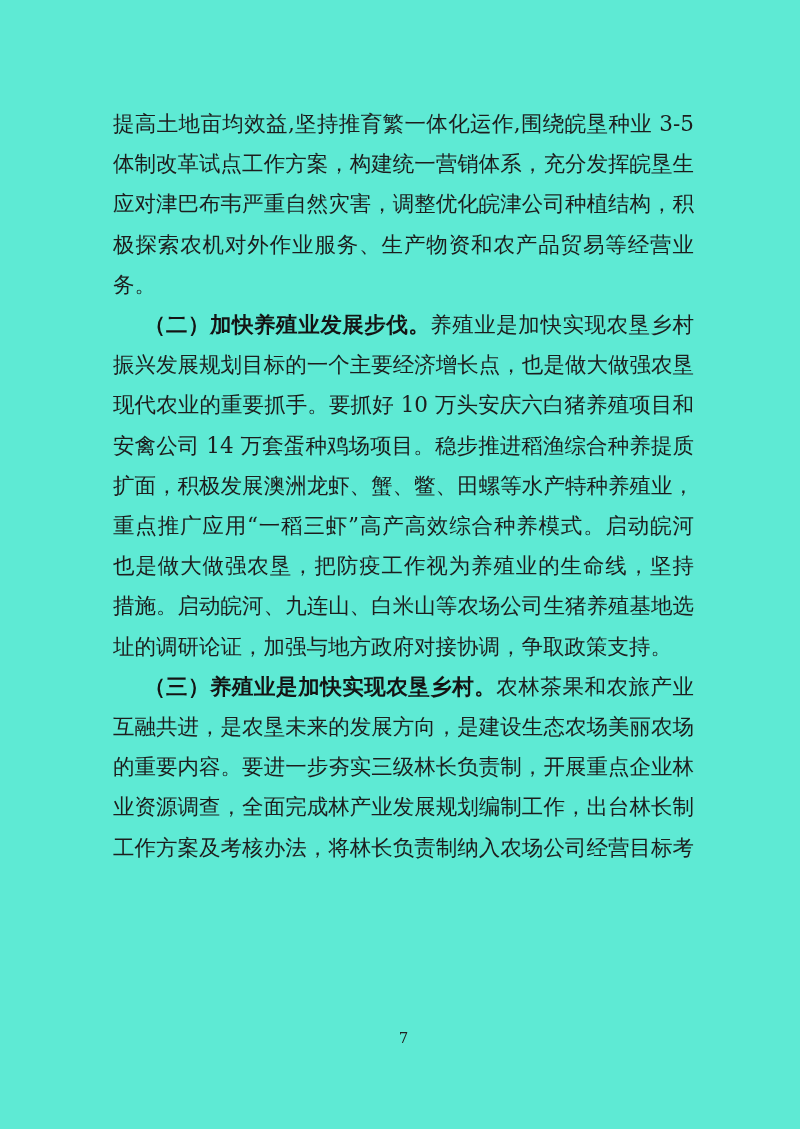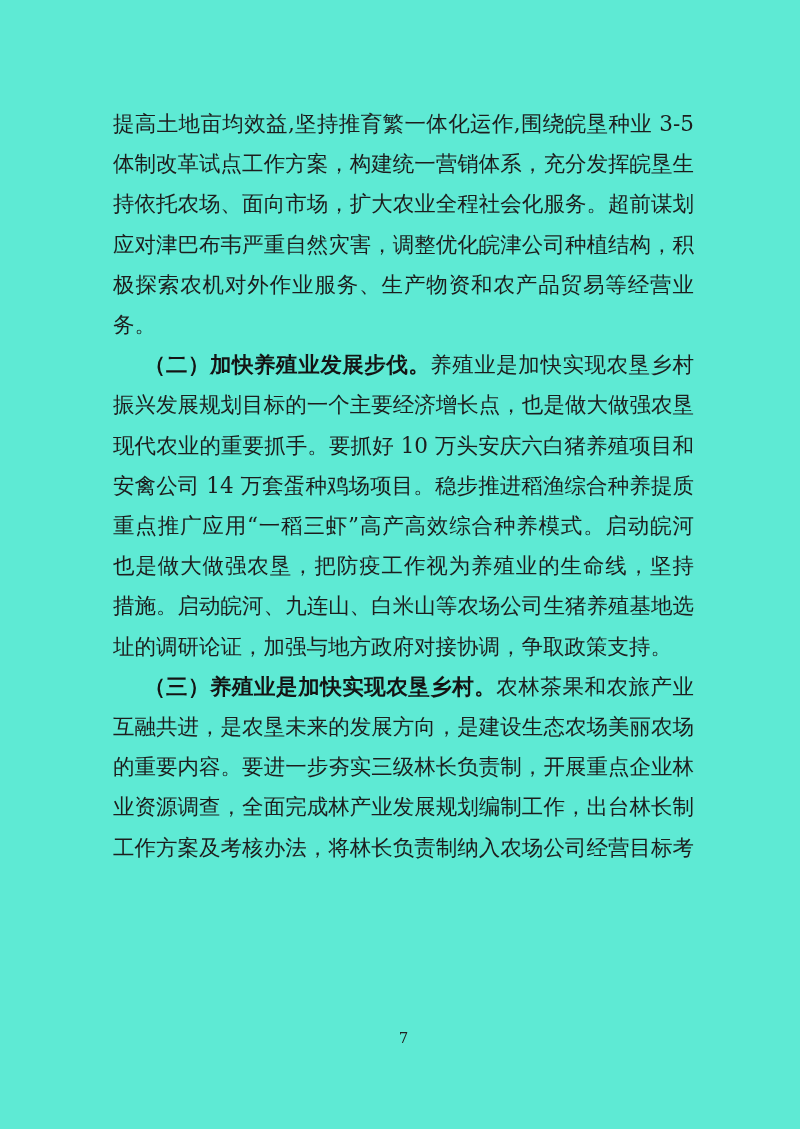--- a/index.html
+++ b/index.html
@@ -56,30 +56,30 @@
   }
 </style>
 </head>
 <body>
 
 <div class="page">
   <div class="doc-body">
       <div class="paragraph">
         <div class="text-line"><span>提高土地亩均效益,坚持推育繁一体化运作,围绕皖垦种业 3-5</span></div>
         <div class="text-line"><span>体制改革试点工作方案，构建统一营销体系，充分发挥皖垦生</span></div>
-        <div class="text-line"><span>持依托农场、面向市场，扩大农业全程社会化服务。超前谋划</span></div>
         <div class="text-line"><span>应对津巴布韦严重自然灾害，调整优化皖津公司种植结构，积</span></div>
         <div class="text-line"><span>极探索农机对外作业服务、生产物资和农产品贸易等经营业</span></div>
         <div class="text-line endline"><span>务。</span></div>
       </div>
       <div class="paragraph">
         <div class="text-line indent"><span class="seg-bold">（二）加快养殖业发展步伐。</span><span>养殖业是加快实现农垦乡村</span></div>
         <div class="text-line"><span>振兴发展规划目标的一个主要经济增长点，也是做大做强农垦</span></div>
         <div class="text-line"><span>现代农业的重要抓手。要抓好 10 万头安庆六白猪养殖项目和</span></div>
         <div class="text-line"><span>安禽公司 14 万套蛋种鸡场项目。稳步推进稻渔综合种养提质</span></div>
+        <div class="text-line"><span>扩面，积极发展澳洲龙虾、蟹、鳖、田螺等水产特种养殖业，</span></div>
         <div class="text-line"><span>重点推广应用“一稻三虾”高产高效综合种养模式。启动皖河</span></div>
         <div class="text-line"><span>也是做大做强农垦，把防疫工作视为养殖业的生命线，坚持</span></div>
         <div class="text-line"><span>措施。启动皖河、九连山、白米山等农场公司生猪养殖基地选</span></div>
         <div class="text-line endline"><span>址的调研论证，加强与地方政府对接协调，争取政策支持。</span></div>
       </div>
       <div class="paragraph">
         <div class="text-line indent"><span class="seg-bold">（三）养殖业是加快实现农垦乡村。</span><span>农林茶果和农旅产业</span></div>
         <div class="text-line"><span>互融共进，是农垦未来的发展方向，是建设生态农场美丽农场</span></div>
         <div class="text-line"><span>的重要内容。要进一步夯实三级林长负责制，开展重点企业林</span></div>
         <div class="text-line"><span>业资源调查，全面完成林产业发展规划编制工作，出台林长制</span></div>

